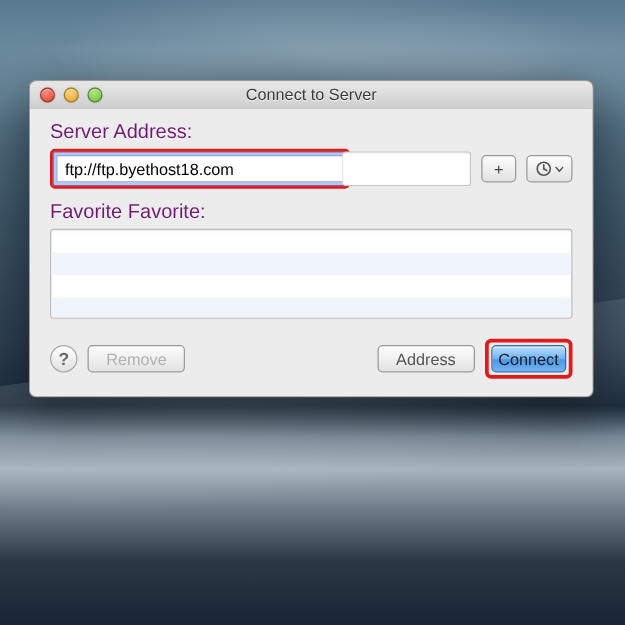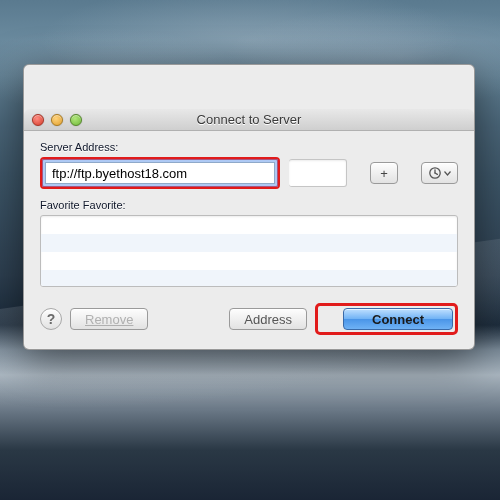--- a/index.html
+++ b/index.html
@@ -56,21 +56,20 @@
 
     .titlebar {
       height: 22px;
       background: linear-gradient(#e8e8e8, #cfcfcf);
       border-bottom: 1px solid #b0b0b0;
       border-radius: 6px 6px 0 0;
       display: flex;
       align-items: center;
       padding: 0 8px;
       position: relative;
-      margin-top: 44px;
     }
     .traffic {
       display: flex;
       gap: 7px;
       z-index: 2;
     }
     .tl {
       width: 12px; height: 12px; border-radius: 50%;
       box-shadow: inset 0 1px 1px rgba(255,255,255,0.5), 0 0 1px rgba(0,0,0,0.4);
     }
@@ -85,30 +84,30 @@
       color: #3a3a3a;
       text-shadow: 0 1px 0 #fff;
       pointer-events: none;
     }
 
     .body {
       padding: 10px 16px 14px 16px;
     }
 
     .label {
-      font-size: 11px;
-      color: #0f172a;
+      font-size: 16px;
+      color: #701a75;
       margin-bottom: 4px;
       text-shadow: 0 1px 0 #fff;
     }
 
     .addr-row {
       display: flex;
       align-items: center;
-      gap: 23px;
+      gap: 8px;
       margin-bottom: 10px;
     }
 
     .addr-highlight {
       border: 3px solid #e11b1b;
       border-radius: 4px;
       padding: 2px;
       flex: 0 0 auto;
     }
     .addr-input {
@@ -184,36 +183,35 @@
       padding: 0 14px;
       border: 1px solid #9a9a9a;
       border-radius: 4px;
       background: linear-gradient(#fdfdfd,#e2e2e2);
       box-shadow: 0 1px 0 #fff inset;
       font-size: 13px;
       color: #555;
       display:flex; align-items:center; justify-content:center;
       cursor: default;
     }
-    .btn.disabled { color: #b0b0b0; text-decoration: underline; }
+    .btn.disabled { color: #b0b0b0; }
     .spacer { flex:1; }
 
     .connect-highlight {
       border: 3px solid #e11b1b;
       border-radius: 5px;
       padding: 2px;
     }
     .btn.primary {
       background: linear-gradient(#bfe0ff,#6fb2f5 50%,#4a95e8 51%,#6fb2f5);
       border: 1px solid #3a6aa8;
       color: #1a1a1a;
-      font-weight: 700;
-      padding: 0 28px;
+      font-weight: 400;
+      padding: 0 5px;
       box-shadow: 0 1px 0 rgba(255,255,255,0.6) inset;
-      margin-left: 23px;
     }
   </style>
 </head>
 <body>
 
 <div class="window">
 
   <div class="titlebar">
     <div class="traffic">
       <div class="tl close"></div>

